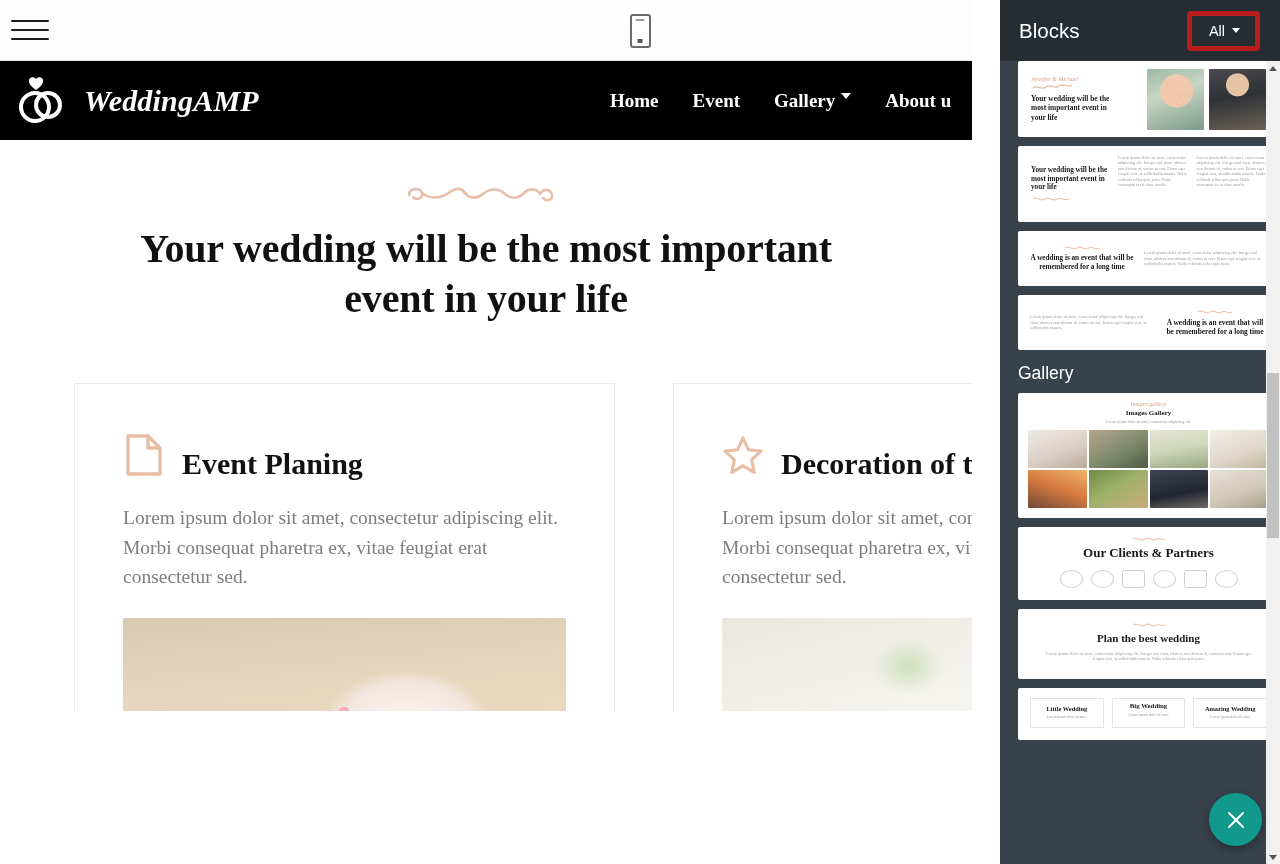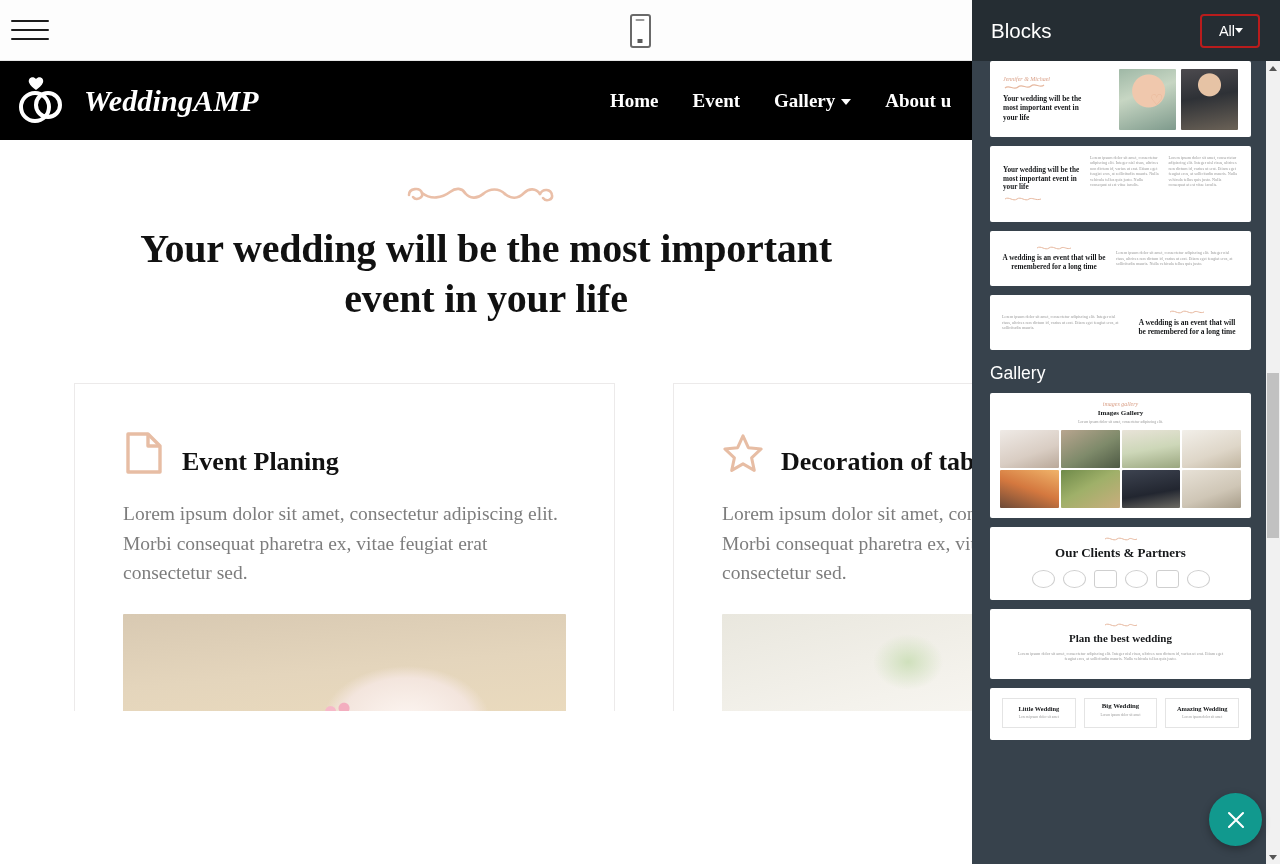--- a/index.html
+++ b/index.html
@@ -75,21 +75,21 @@
   }
   #site-menu {
     position: absolute; left: 610px; top: 0; height: 79px;
     display: flex; align-items: center; gap: 34px;
     white-space: nowrap;
   }
   .menu-link {
     color: #ffffff;
     font-family: "Liberation Serif", serif;
     font-weight: bold; font-size: 19px;
-    cursor: pointer; display: flex; align-items: center; gap: 6px;
+    cursor: pointer; display: flex; gap: 6px;
   }
   .caret-down {
     width: 0; height: 0;
     border-left: 5px solid transparent;
     border-right: 5px solid transparent;
     border-top: 6px solid #ffffff;
     display: inline-block; margin-top: 3px;
   }
 
   
@@ -112,21 +112,21 @@
     flex: 0 0 541px;
     border: 1px solid #eceaea;
     background: #fff;
     padding: 44px 48px 0;
     min-height: 530px;
   }
   .card-head { display: flex; align-items: center; gap: 17px; }
   .card-icon { width: 42px; height: 44px; flex: 0 0 auto; }
   .card-title {
     font-family: "Liberation Serif", serif;
-    font-weight: bold; font-size: 26px; color: #111;
+    font-weight: bold; font-size: 30px; color: #111;
     white-space: nowrap;
     margin-top: 19px;
   }
   .card-text {
     margin-top: 22px;
     font-family: "Liberation Serif", serif;
     font-size: 19.5px; line-height: 1.52;
     color: #7d7d7d;
   }
   .card-photo {
@@ -178,35 +178,35 @@
     opacity:.72; border-radius:4px;
   }
   .photo-table::after {
     content:""; position:absolute; left:0; bottom:0; width:100%; height:34%;
     background: linear-gradient(0deg, rgba(180,165,140,.45), rgba(255,255,255,0));
   }
 
   
   #blocks-sidebar {
     position: absolute; top: 0; right: 0;
-    width: 308px; height: 864px;
+    width: 280px; height: 864px;
     background: #37424c;
     color: #ffffff;
   }
   #sidebar-header {
     height: 61px; background: #252d33;
     display: flex; align-items: center; justify-content: space-between;
     padding: 0 20px 0 19px;
   }
   #sidebar-title { font-size: 20.5px; font-weight: normal; color:#fff; }
   #filter-all-btn {
-    border: 2px solid #b91c1c; border-radius: 4px;
+    border: 5px solid #b91c1c; border-radius: 4px;
     color: #ffffff; background: transparent;
     font-size: 14.5px; padding: 7px 15px 7px 17px;
-    display: flex; align-items: center; cursor: pointer;
+    display: flex; align-items: center; gap: 7px; cursor: pointer;
   }
   .caret-down-sm {
     width:0; height:0;
     border-left:4px solid transparent; border-right:4px solid transparent;
     border-top:5px solid #ffffff; display:inline-block;
   }
   #sidebar-scroll {
     position:absolute; top:61px; left:0;
     width: 294px; height: 803px;
     overflow: hidden; padding: 0 15px 0 18px;

